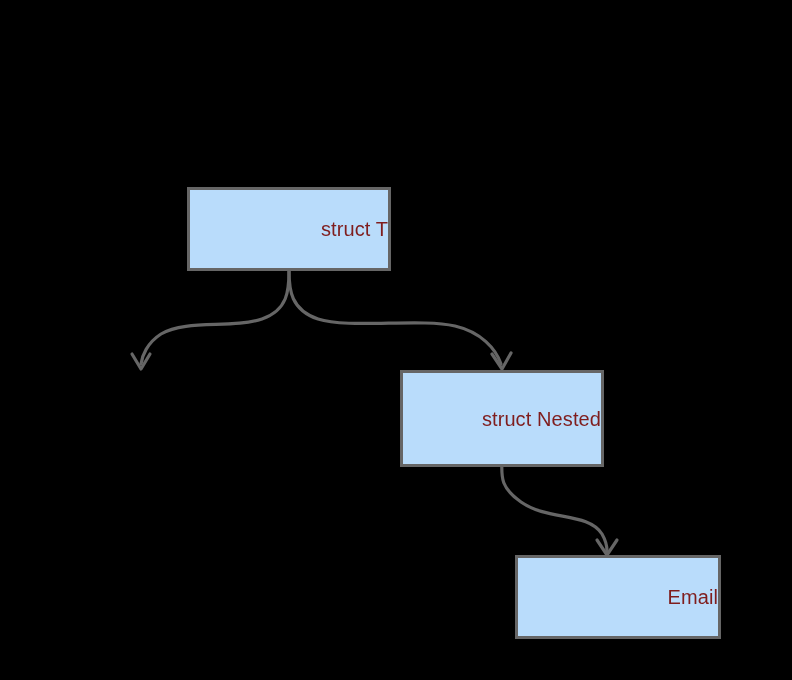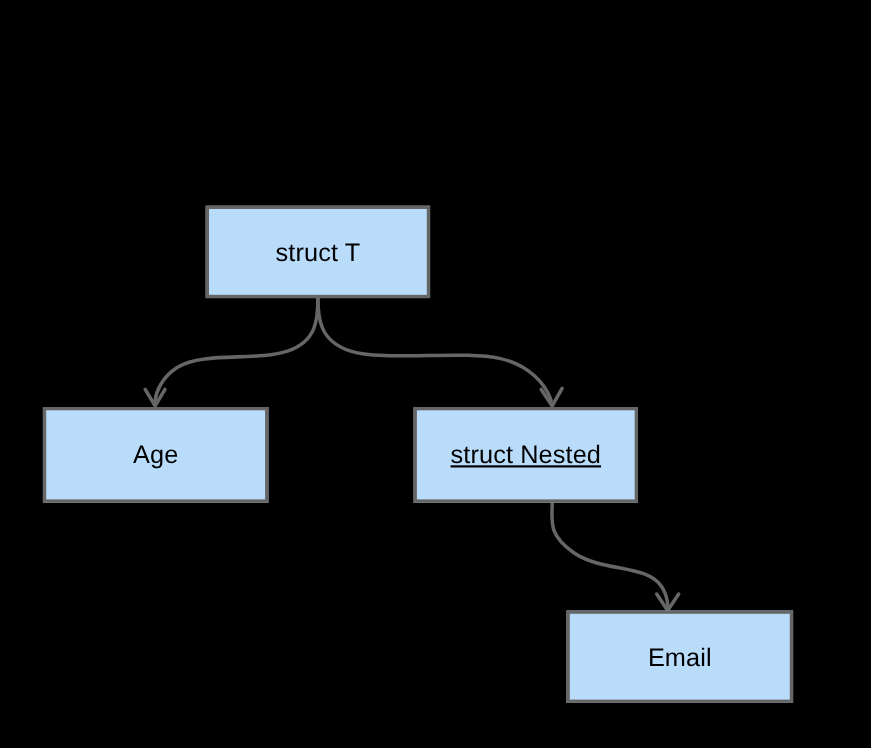--- a/index.html
+++ b/index.html
@@ -28,36 +28,36 @@
     height: 680px;
     pointer-events: none;
   }
   .node {
     position: absolute;
     box-sizing: border-box;
     background: #b9dcfb;
     border: 3px solid #666666;
     display: flex;
     align-items: center;
-    justify-content: center;
-    color: #000000;
-    font-size: 23px;
+    justify-content: flex-end;
+    color: #7f1d1d;
+    font-size: 20px;
     font-family: "Liberation Sans", "DejaVu Sans", sans-serif;
     font-weight: normal;
     line-height: 1;
     letter-spacing: 0.1px;
     white-space: nowrap;
   }
   .node-label {
     display: block;
     text-align: center;
   }
   #node-struct-t     { left: 187px; top: 187px; width: 204px; height: 84px; }
   #node-age          { left: 39px;  top: 370px; width: 205px; height: 87px; }
-  #node-struct-nested{ left: 376px; top: 370px; width: 204px; height: 87px; text-decoration: underline; }
+  #node-struct-nested{ left: 400px; top: 370px; width: 204px; height: 97px; }
   #node-email        { left: 515px; top: 555px; width: 206px; height: 84px; }
 </style>
 </head>
 <body>
 
 <div id="diagram-canvas">
 
   <svg id="edge-layer" viewBox="0 0 792 680" width="792" height="680" xmlns="http://www.w3.org/2000/svg">
 
     <g>
@@ -82,23 +82,20 @@
                C 548 521, 588 512, 602 534
                C 606 541, 607 547, 607 551" fill="none" stroke="#666666" stroke-width="3.2" stroke-linecap="round" stroke-linejoin="round"></path>
       <path d="M 597 540 L 607 555 L 617 540" fill="none" stroke="#666666" stroke-width="3.2" stroke-linecap="round" stroke-linejoin="round"></path>
     </g>
   </svg>
 
   <div class="node" id="node-struct-t">
     <span class="node-label">struct T</span>
   </div>
 
-  <div class="node" id="node-age">
-    <span class="node-label">Age</span>
-  </div>
 
   <div class="node" id="node-struct-nested">
     <span class="node-label">struct Nested</span>
   </div>
 
   <div class="node" id="node-email">
     <span class="node-label">Email</span>
   </div>
 
 </div>

